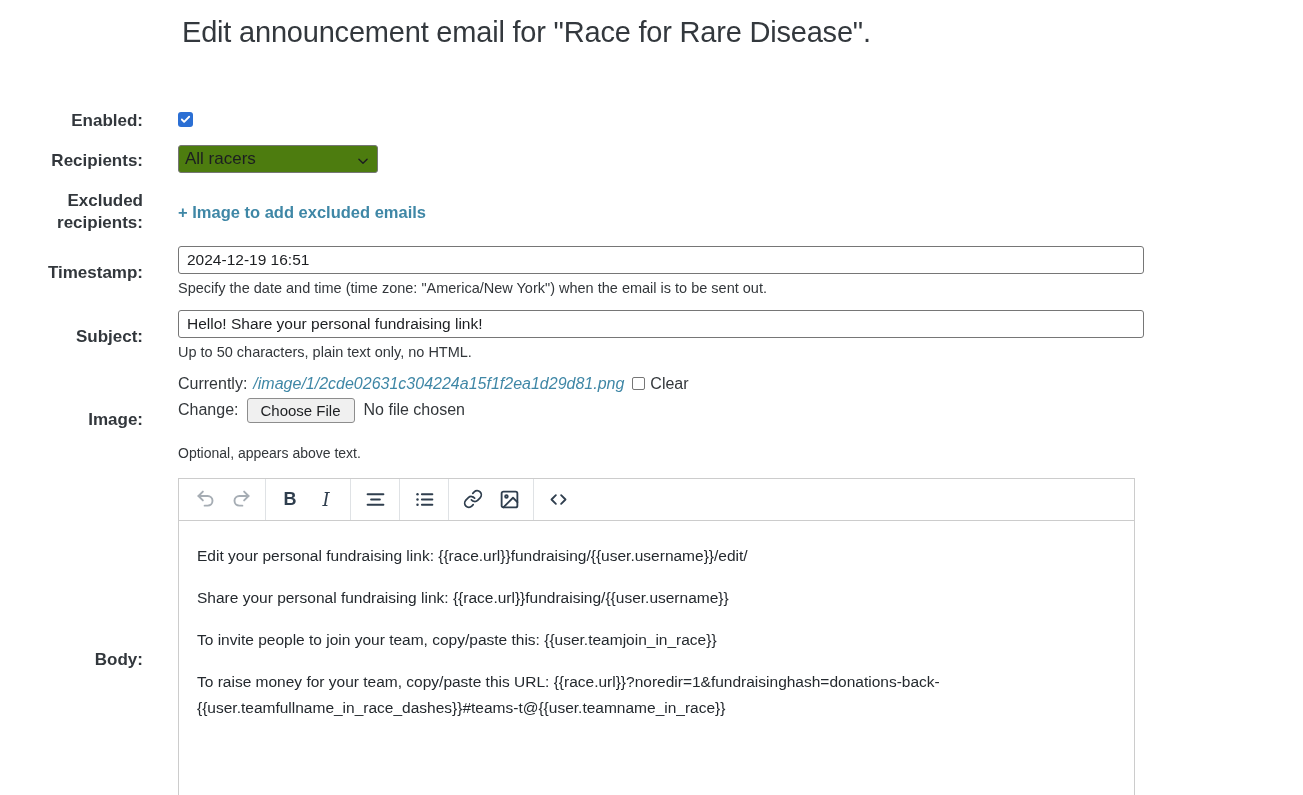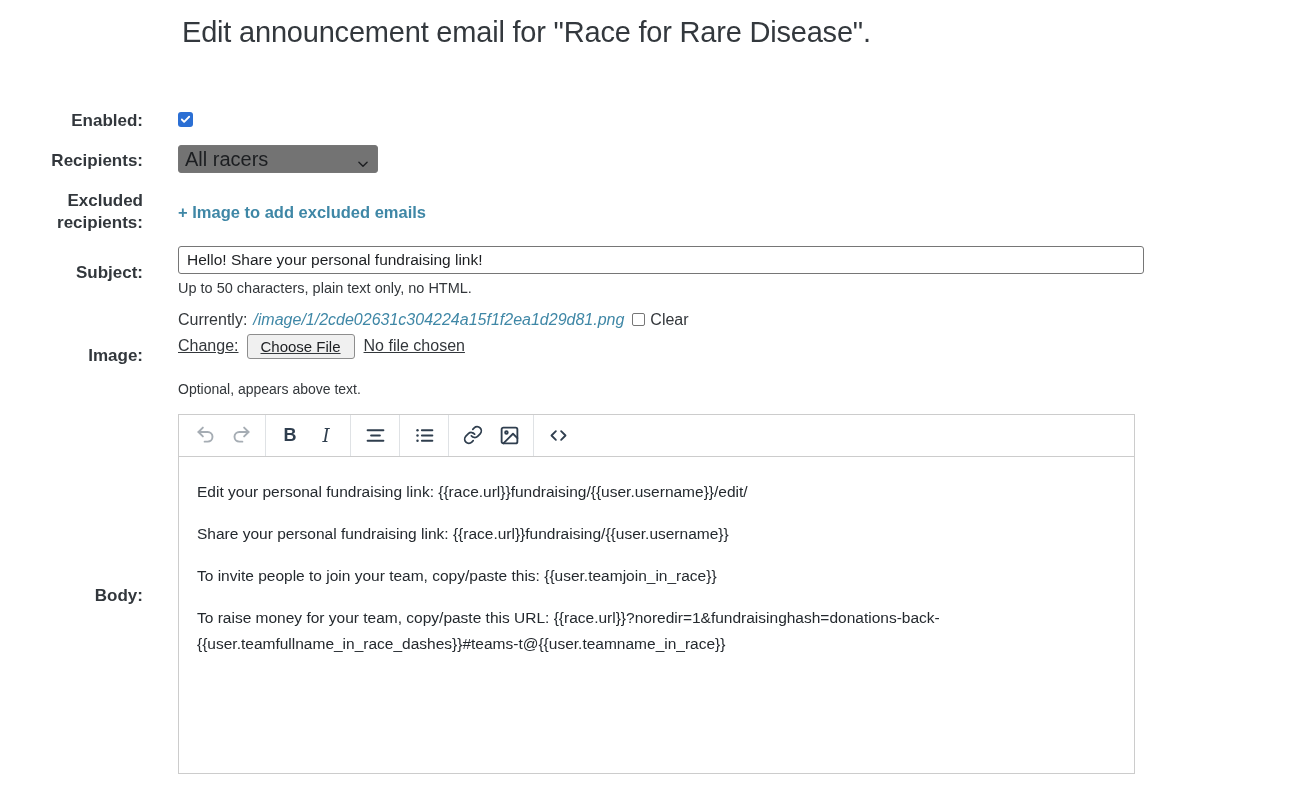--- a/index.html
+++ b/index.html
@@ -47,24 +47,24 @@
     vertical-align: -1px;
     cursor: pointer;
   }
 
   
   .select {
     position: relative;
     width: 200px; height: 28px;
     border: 1px solid #767676;
     border-radius: 3px;
-    background: #737373;
+    background: #4d7c0f;
     display: flex; align-items: center;
     padding: 0 26px 0 6px;
-    font-size: 20px;
+    font-size: 17px;
     color: #1c1e21;
     cursor: pointer;
   }
   .select .chev { position: absolute; right: 7px; top: 7px; }
 
   .add-link {
     color: #3f87a6;
     font-weight: 700;
     font-size: 16.5px;
     text-decoration: none;
@@ -80,21 +80,21 @@
     border-radius: 3px;
     padding: 2px 8px;
     font-family: "Liberation Sans", "DejaVu Sans", sans-serif;
     font-size: 15.5px;
     color: #1c1e21;
     background: #fff;
   }
   .help { margin-top: 6px; font-size: 14.5px; color: #33373b; }
 
   .image-line { font-size: 16px; color: #33373b; display: flex; align-items: center; }
-  .image-line + .image-line { margin-top: 5px; text-decoration: underline; }
+  .image-line + .image-line { margin-top: 5px; }
   .file-link { color: #3f87a6; text-decoration: none; margin-left: 6px; cursor: pointer; font-style: italic; }
   .clear-wrap { margin-left: 8px; display: inline-flex; align-items: center; gap: 5px; }
   .file-btn {
     margin-left: 8px;
     padding: 3px 13px;
     font-family: "Liberation Sans", "DejaVu Sans", sans-serif;
     font-size: 15px;
     color: #1c1e21;
     background: #f0f0f0;
     border: 1px solid #8d8d8d;
@@ -168,20 +168,27 @@
     </div>
   </div>
 
   <div class="row" style="margin-bottom:13px;">
     <div class="label">Excluded recipients:</div>
     <div class="field">
       <a class="add-link">+ Image to add excluded emails</a>
     </div>
   </div>
 
+  <div class="row">
+    <div class="label">Timestamp:</div>
+    <div class="field">
+      <input class="text-input" type="text" value="2024-12-19 16:51" style="">
+      <div class="help">Specify the date and time (time zone: "America/New York") when the email is to be sent out.</div>
+    </div>
+  </div>
 
   <div class="row" style="margin-bottom:15px;">
     <div class="label">Subject:</div>
     <div class="field">
       <input class="text-input" type="text" value="Hello! Share your personal fundraising link!" style="">
       <div class="help">Up to 50 characters, plain text only, no HTML.</div>
     </div>
   </div>
 
   <div class="row" style="margin-bottom:17px;">

